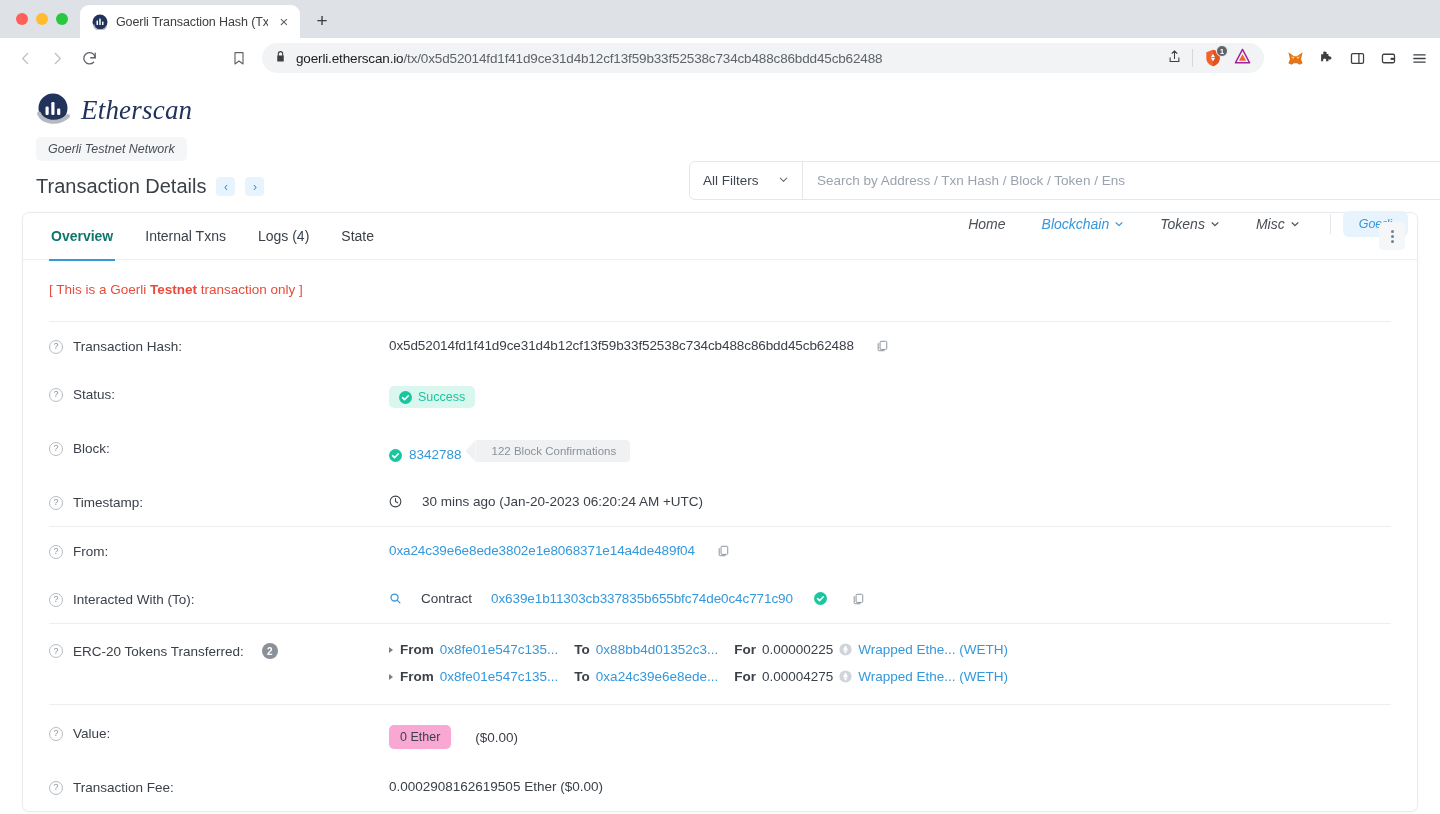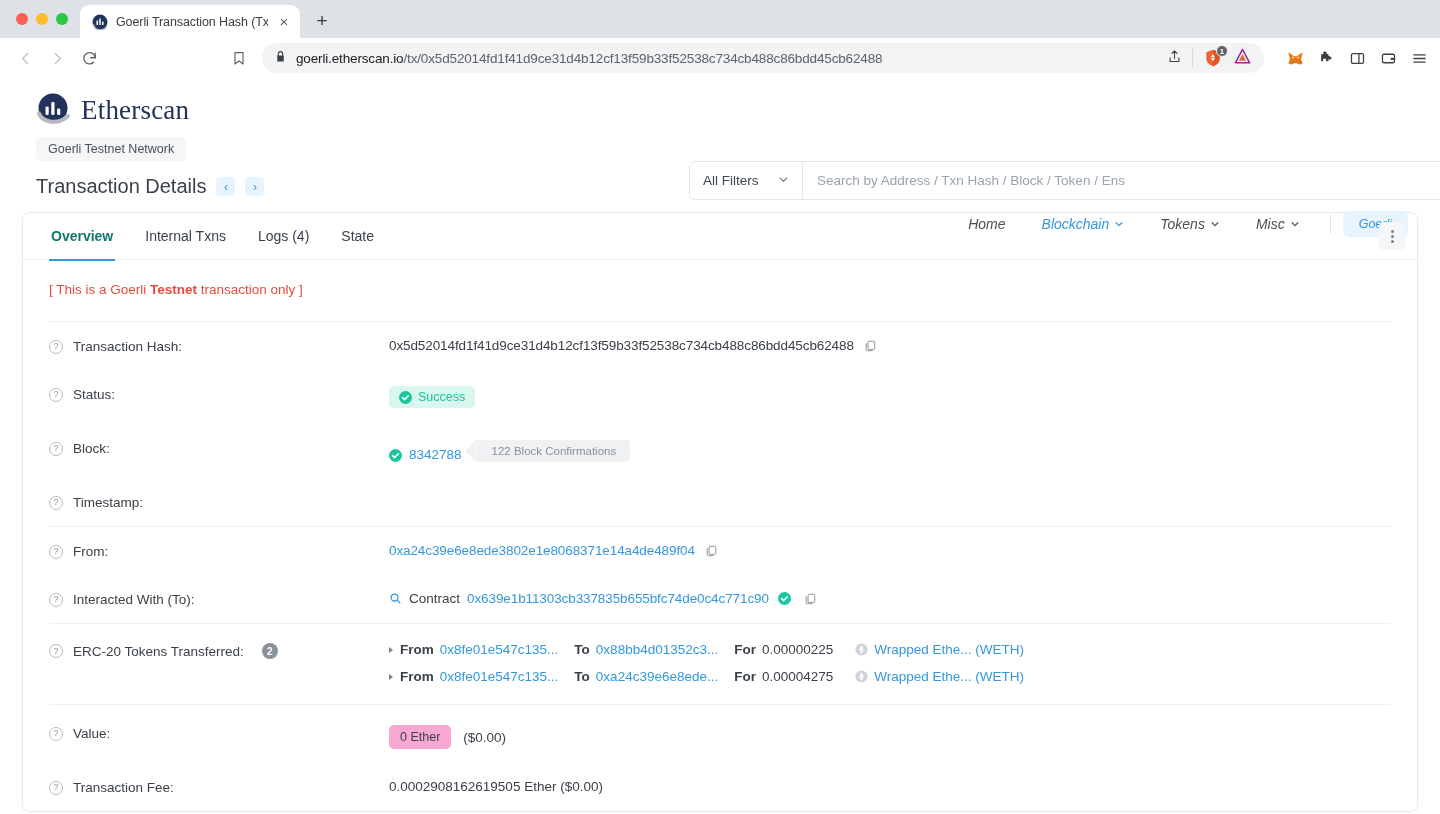--- a/index.html
+++ b/index.html
@@ -78,21 +78,21 @@
     font-weight: 600; padding: 0 2px; border: 1.5px solid #f1f3f4;
   }
   .ext-icons { display: flex; align-items: center; gap: 9px; padding-left: 12px; }
   .ext-ico { width: 22px; height: 22px; display:flex; align-items:center; justify-content:center; }
 
   
   .page { background: #ffffff; width: 1440px; height: 736px; position: relative; }
 
   .site-header { padding: 14px 36px 0 36px; position: relative; }
   .hdr-row { display: flex; align-items: flex-start; }
-  .brand { display: flex; flex-direction: column; }
+  .brand { display: flex; flex-direction: column; font-style: italic; }
   .logo-line { display: flex; align-items: center; gap: 9px; }
   .logo-mark { width: 36px; height: 36px; flex: 0 0 36px; }
   .logo-text {
     font-family: "Liberation Serif", serif;
     font-size: 27px; color: #21325b; letter-spacing: 0.2px;
   }
   .net-badge {
     margin-top: 9px; align-self: flex-start;
     background: #f5f6f7; color: #4a4f55;
     font-size: 12.5px; padding: 5px 12px; border-radius: 5px;
@@ -177,21 +177,21 @@
   .row-label {
     width: 340px; flex: 0 0 340px; display: flex; align-items: center;
     gap: 10px; color: #3b4149; padding-top: 1px;
   }
   .qmark {
     width: 14px; height: 14px; flex: 0 0 14px; border-radius: 50%;
     border: 1px solid #b6bcc2; color: #8a9199; font-size: 9px;
     display: flex; align-items: center; justify-content: center;
     line-height: 1;
   }
-  .row-val { flex: 1; color: #3b4149; display: flex; align-items: center; flex-wrap: wrap; gap: 0; }
+  .row-val { flex: 1; color: #3b4149; display: flex; align-items: center; flex-wrap: wrap; gap: 12px; }
   .mono-ish { letter-spacing: -0.1px; }
   .lnk { color: #3498db; text-decoration: none; }
   .copy-ico { margin-left: 10px; width: 13px; height: 14px; flex:0 0 13px; }
 
   .pill-success {
     display: inline-flex; align-items: center; gap: 6px;
     background: #d9f7ee; color: #1bc5a0; font-size: 12.5px;
     padding: 4px 10px; border-radius: 5px;
   }
   .check-ico { width: 13px; height: 13px; flex:0 0 13px; }
@@ -222,21 +222,21 @@
     display: flex; align-items: center; gap: 0; font-size: 13.5px;
     color: #3b4149; white-space: nowrap;
   }
   .caret-r {
     width: 0; height: 0; border-left: 4px solid #77808a;
     border-top: 3.5px solid transparent; border-bottom: 3.5px solid transparent;
     margin-right: 7px;
   }
   .xfer b { font-weight: bold; margin-right: 6px; }
   .xfer .addr { margin-right: 16px; }
-  .xfer .amt { margin-right: 22px; }
+  .xfer .amt { margin-right: 6px; }
   .weth-ico { width: 13px; height: 13px; margin-right: 6px; flex:0 0 13px; }
 
   .value-pill {
     background: #f9a8d4; color: #3b4149; font-size: 12.5px;
     padding: 5px 11px; border-radius: 5px; margin-right: 12px;
   }
 </style>
 </head>
 <body>
 
@@ -511,20 +511,29 @@
               <span class="conf-badge">122 Block Confirmations</span>
             </span>
           </div>
         </div>
 
         <div class="row">
           <div class="row-label">
             <span class="qmark">?</span>
             <span>Timestamp:</span>
           </div>
+          <div class="row-val">
+            <span class="clock-ico">
+              <svg viewBox="0 0 16 16" width="13" height="13" fill="none" stroke="#3b4149" stroke-width="1.3">
+                <circle cx="8" cy="8" r="6.6"></circle>
+                <path d="M8 4.3V8l2.6 1.6" stroke-linecap="round"></path>
+              </svg>
+            </span>
+            <span>30 mins ago (Jan-20-2023 06:20:24 AM +UTC)</span>
+          </div>
         </div>
 
         <div class="hr"></div>
 
         <div class="row">
           <div class="row-label">
             <span class="qmark">?</span>
             <span>From:</span>
           </div>
           <div class="row-val">

